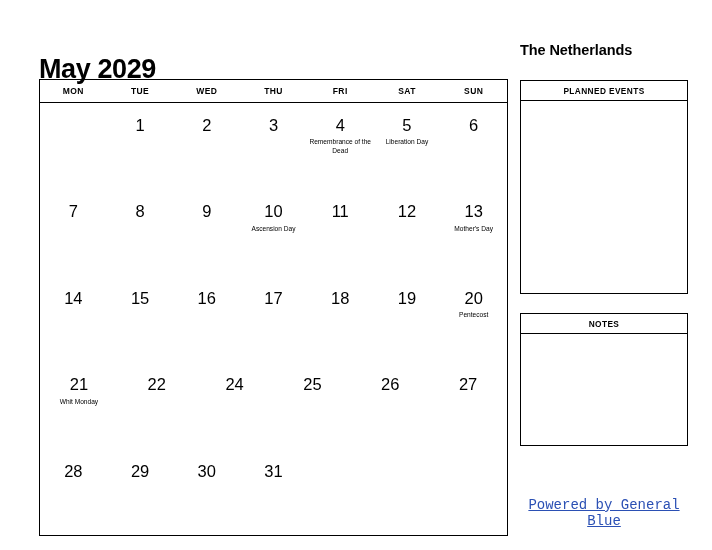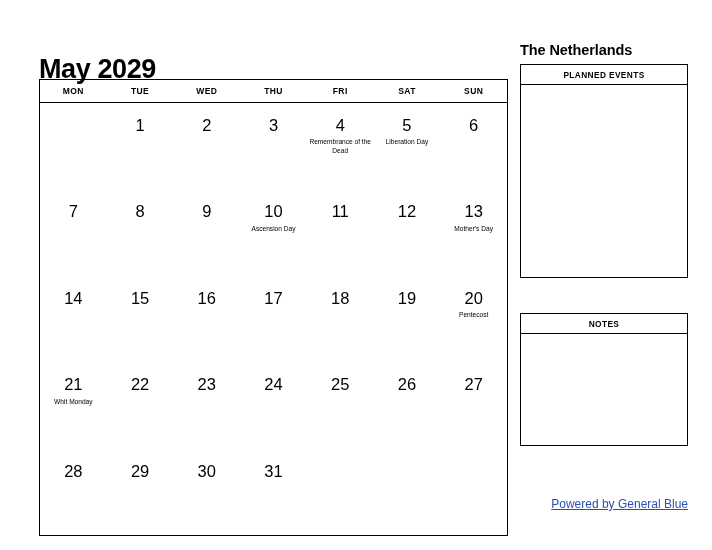--- a/index.html
+++ b/index.html
@@ -103,46 +103,47 @@
   .side-panel {
     position: absolute;
     left: 520px;
     width: 168px;
     border: 1.4px solid #000000;
     box-sizing: border-box;
     background: #ffffff;
     display: flex;
     flex-direction: column;
   }
-  #planned-events-panel { top: 64px; height: 214px; }
+  #planned-events-panel { top: 80px; height: 214px; }
   #notes-panel { top: 313px; height: 133px; }
   .panel-title {
     height: 19px;
     flex: 0 0 auto;
     border-bottom: 1.4px solid #000000;
     display: flex;
     align-items: center;
     justify-content: center;
     font-size: 8.3px;
     font-weight: bold;
     letter-spacing: 0.4px;
   }
   .panel-body {
     flex: 1 1 auto;
   }
   #footer-link {
     position: absolute;
     left: 520px;
     top: 497px;
     width: 168px;
-    text-align: right;
-    font-size: 12px;
+    text-align: center;
+    font-size: 14px;
     color: #2b50b4;
     text-decoration: underline;
     cursor: pointer;
+    font-family: Liberation Mono, monospace;
   }
 </style>
 </head>
 <body>
 
 <div id="month-title">May 2029</div>
 
 <div id="calendar">
   <div id="weekday-row">
       <div class="weekday-cell">MON</div>
@@ -230,23 +231,20 @@
       </div>
       <div class="week-row">
         <div class="day-cell">
           <div class="day-number">21</div>
           <div class="day-event">Whit Monday</div>
         </div>
         <div class="day-cell">
           <div class="day-number">22</div>
         </div>
         <div class="day-cell">
-          <div class="day-number">23</div>
-        </div>
-        <div class="day-cell">
           <div class="day-number">24</div>
         </div>
         <div class="day-cell">
           <div class="day-number">25</div>
         </div>
         <div class="day-cell">
           <div class="day-number">26</div>
         </div>
         <div class="day-cell">
           <div class="day-number">27</div>

